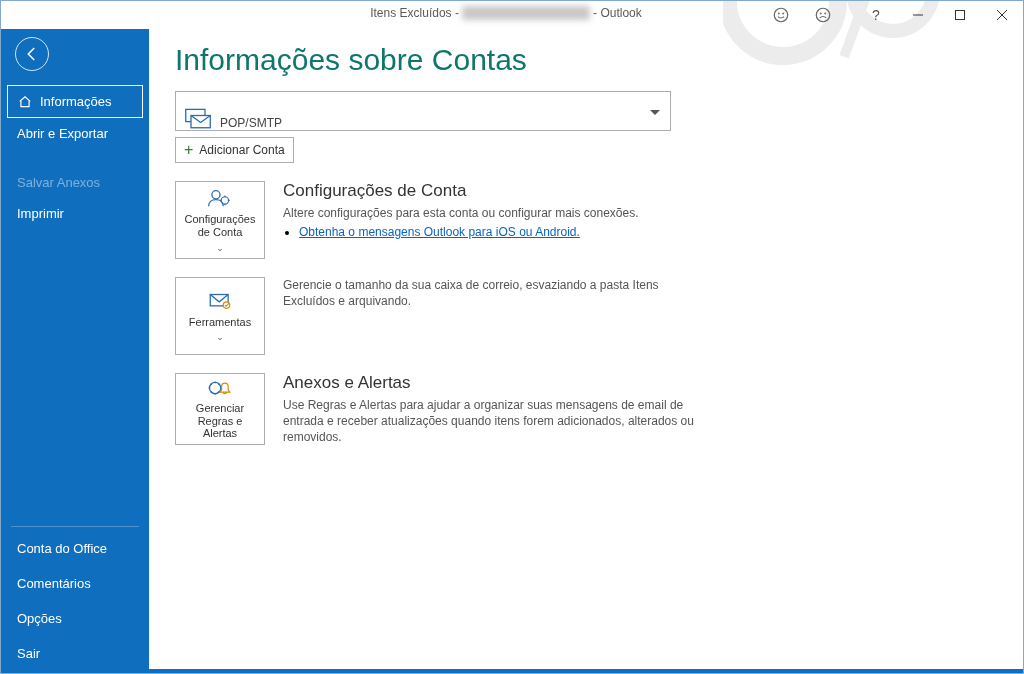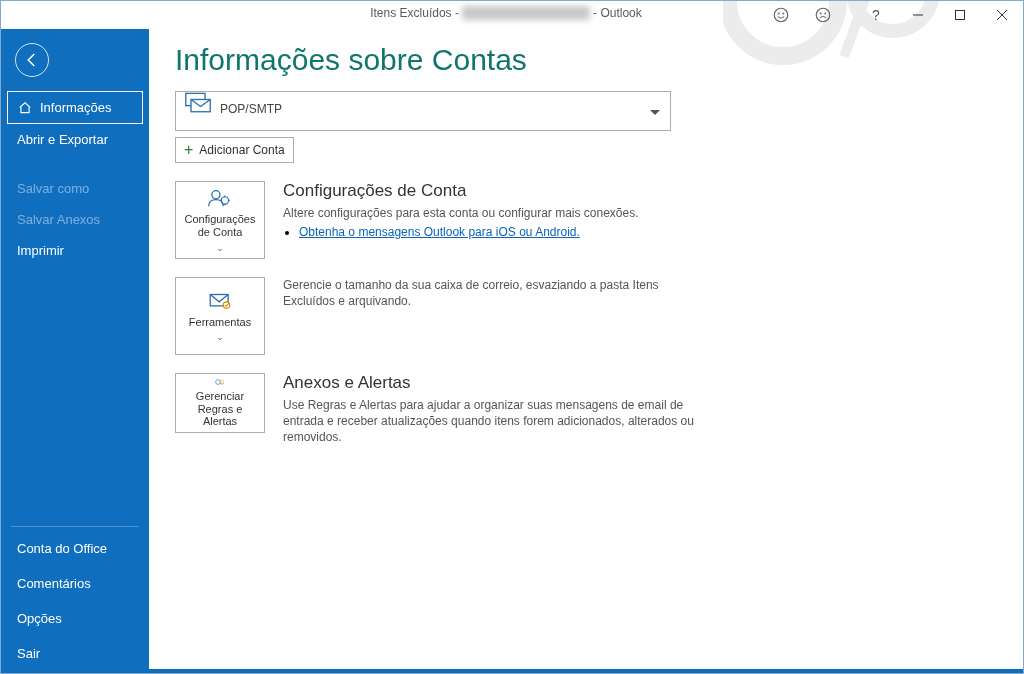--- a/index.html
+++ b/index.html
@@ -42,21 +42,20 @@
   .app {
     display: flex; height: calc(674px - 28px - 4px);
   }
   .sidebar {
     width: 148px; background: #1565c0; 
     background: #0f6cbf;
     background: #106ebe;
     background: #1272c6;
     background: #106ebe;
     color: #fff; display: flex; flex-direction: column;
-    padding-top: 6px;
     font-size: 13px;
   }
   .back-btn {
     width: 34px; height: 34px; border: 1px solid rgba(255,255,255,0.8); border-radius: 50%;
     margin: 8px 0 14px 14px; display: flex; align-items: center; justify-content: center;
     cursor: pointer;
   }
   .side-item {
     padding: 8px 10px 8px 16px; cursor: pointer; display: flex; align-items: center; gap: 8px;
     color: #fff;
@@ -71,21 +70,21 @@
 
   
   .main {
     flex: 1; padding: 14px 26px 0 26px; position: relative; overflow: auto;
   }
   .main h1 {
     font-size: 30px; font-weight: 300; color: #0f766e; margin-bottom: 14px;
   }
 
   .account-select {
-    width: 496px; height: 40px; border: 1px solid #adadad; display: flex; align-items: flex-start;
+    width: 496px; height: 40px; border: 1px solid #adadad; display: flex; align-items: flex-end;
     padding: 0 8px; cursor: pointer; position: relative; background: #fff;
   }
   .account-select .env-ico { width: 28px; height: 22px; margin-right: 8px; }
   .account-select .acct-text { font-size: 12px; color: #444; margin-top: 10px; }
   .account-select .caret {
     position: absolute; right: 10px; top: 50%; transform: translateY(-50%);
   }
 
   .add-account {
     margin-top: 6px; height: 26px; border: 1px solid #adadad; display: inline-flex;
@@ -186,23 +185,20 @@
           <path d="M5 10v10h14V10"></path>
         </svg>
       <span>Informações</span>
     </div>
     <div class="side-item">
       <span>Abrir e Exportar</span>
     </div>
 
     <div style="height:18px"></div>
 
-    <div class="side-item disabled">
-      <span>Salvar como</span>
-    </div>
     <div class="side-item disabled">
       <span>Salvar Anexos</span>
     </div>
     <div class="side-item">
       <span>Imprimir</span>
     </div>
 
     <div class="side-spacer"></div>
 
     <div class="side-bottom">
@@ -277,21 +273,21 @@
         <span class="tile-label">Ferramentas</span>
         <span class="chev">⌄</span>
       </div>
       <div class="info-text">
         <p>Gerencie o tamanho da sua caixa de correio, esvaziando a pasta Itens Excluídos e arquivando.</p>
       </div>
     </div>
 
     
     <div class="info-block">
-      <div class="tile" style="height:60px">
+      <div class="tile" style="height:72px">
         <svg class="tile-ico" viewBox="0 0 32 24">
           <circle cx="10" cy="12" r="7" fill="none" stroke="#2a6db0" stroke-width="1.6"></circle>
           <path d="M10 6v-2M10 20v-2M4 12H2M18 12h-2M6 8l-1.4-1.4M14 8l1.4-1.4M6 16l-1.4 1.4M14 16l1.4 1.4" stroke="#2a6db0" stroke-width="1.4"></path>
           <path d="M22 6c-3 0-4 2-4 4v4l-2 3h12l-2-3v-4c0-2-1-4-4-4z" fill="none" stroke="#d08a00" stroke-width="1.4"></path>
           <path d="M20 17a2 2 0 004 0" fill="none" stroke="#d08a00" stroke-width="1.4"></path>
         </svg>
         <span class="tile-label">Gerenciar Regras e Alertas</span>
       </div>
       <div class="info-text">
         <h3>Anexos e Alertas</h3>

